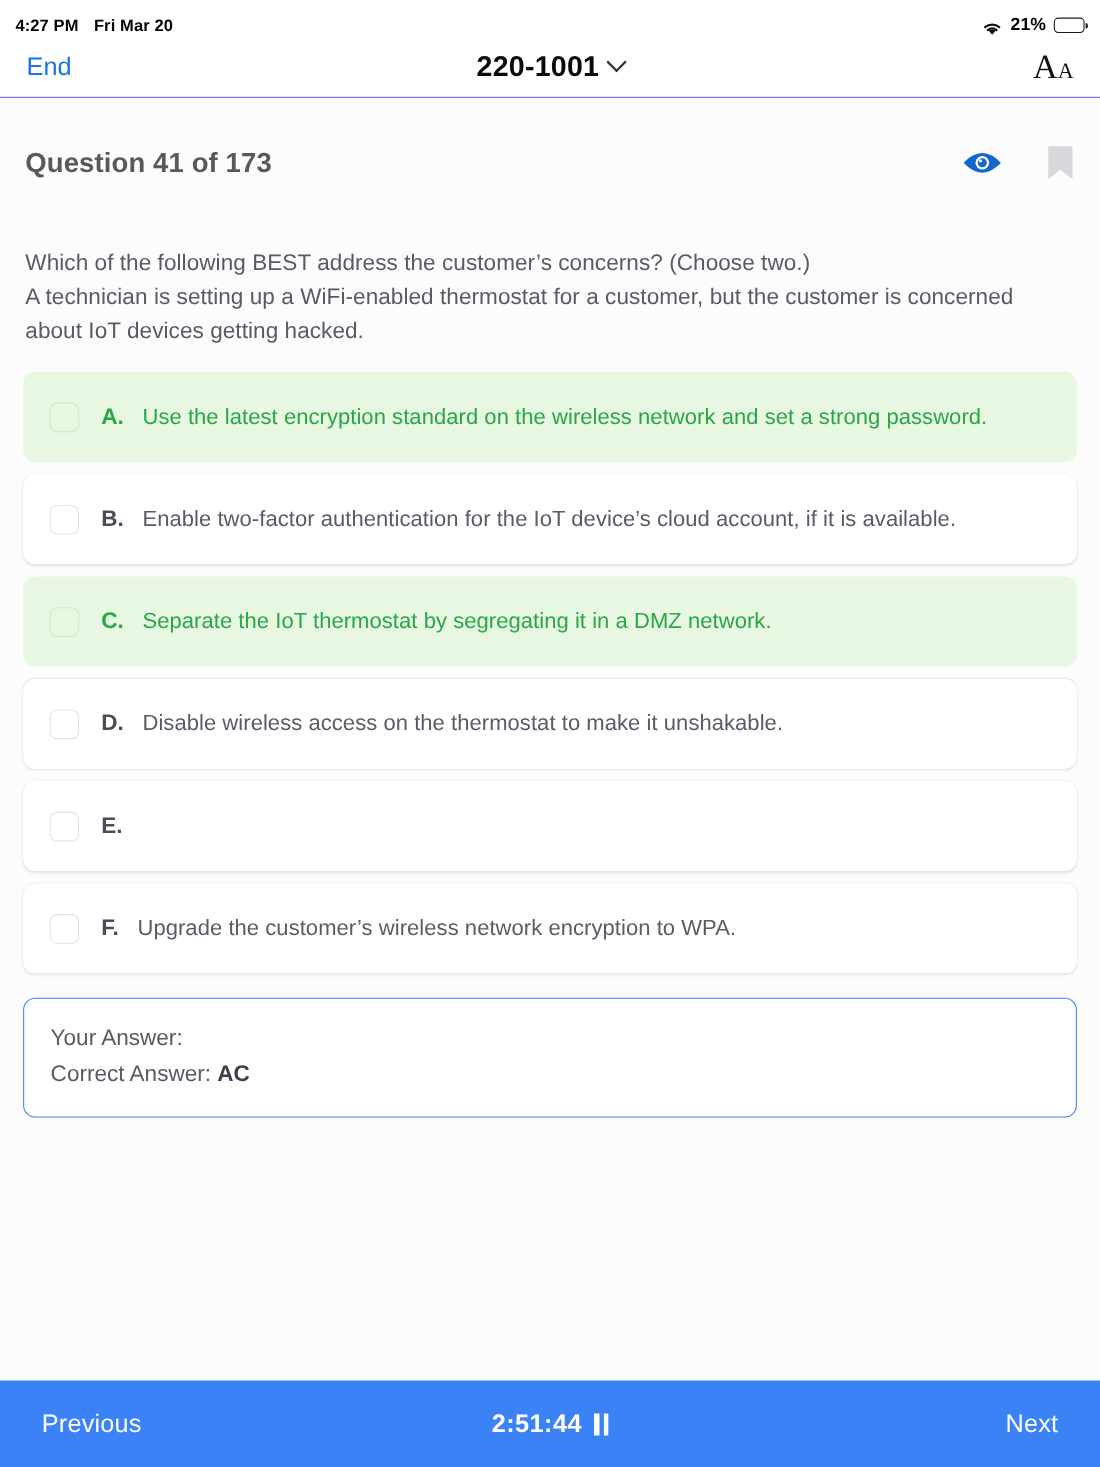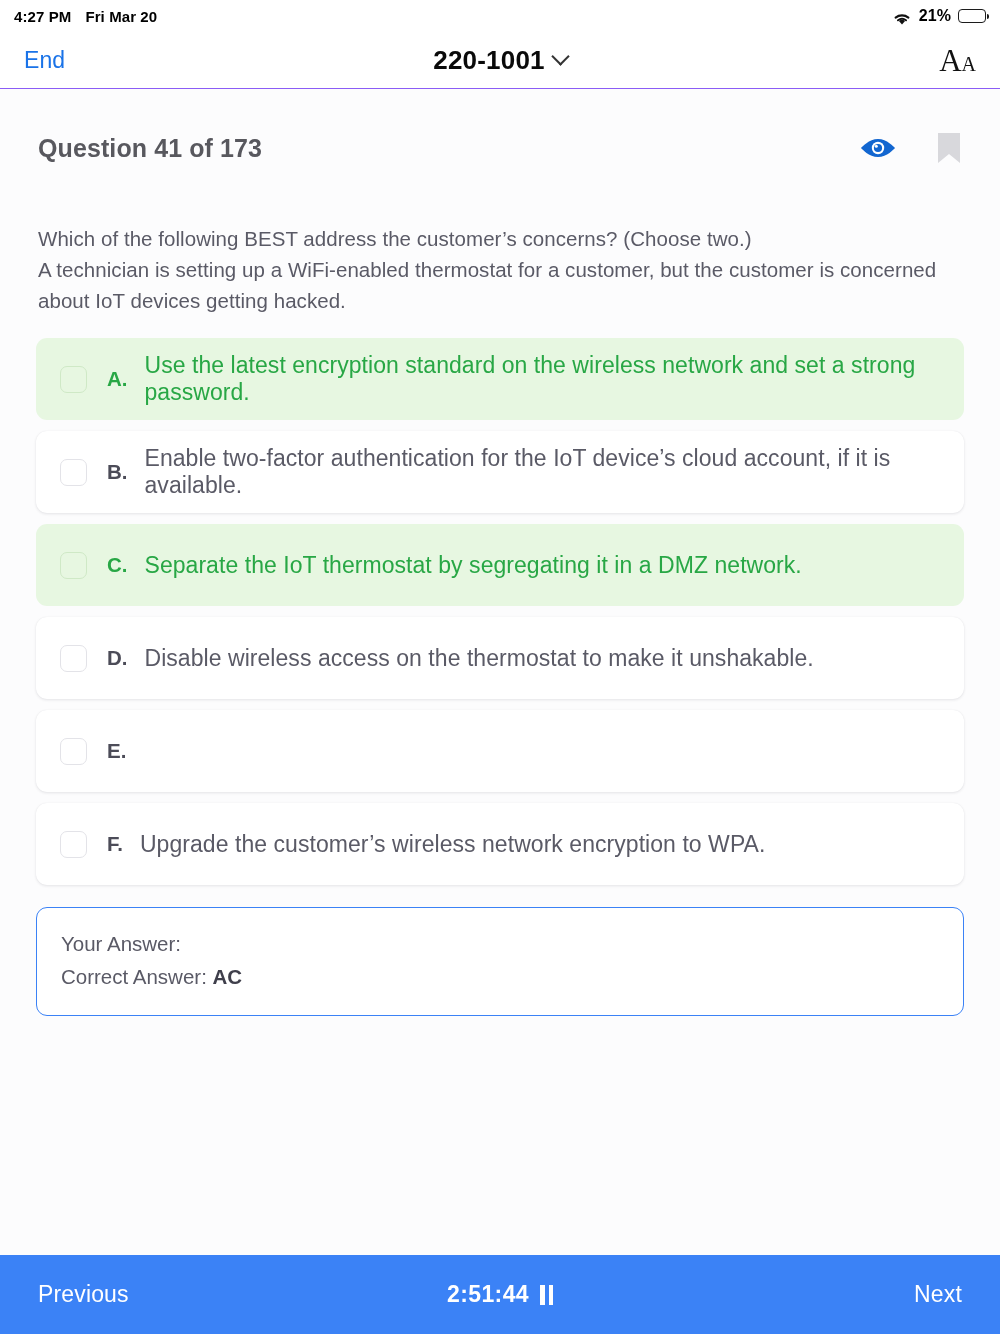--- a/index.html
+++ b/index.html
@@ -12,21 +12,21 @@
   .screen {
     position: relative;
     width: 1000px; height: 1334px;
     display: flex; flex-direction: column;
     background: #fdfdfd;
   }
 
   
   .statusbar {
     height: 32px;
-    display: flex; align-items: center;
+    display: flex; align-items: flex-end;
     padding: 0 14px 0 14px;
     background: #ffffff;
     font-size: 15px;
     font-weight: 700;
     color: #000;
     letter-spacing: .1px;
   }
   .status-left { display: flex; align-items: baseline; gap: 14px; }
   .status-right { margin-left: auto; display: flex; align-items: center; gap: 7px; }
   .wifi-icon { display: inline-block; width: 20px; height: 15px; position: relative; top: 2px; }
@@ -85,21 +85,21 @@
     line-height: 1;
     display: flex; align-items: baseline;
   }
   .nav-aa .big { font-size: 31px; }
   .nav-aa .small { font-size: 20px; }
 
   
   .content {
     flex: 1;
     background: #fcfcfd;
-    padding: 0 36px;
+    padding: 0 21px;
     overflow: hidden;
   }
   .q-header {
     display: flex; align-items: center;
     padding: 42px 2px 0 2px;
   }
   .q-title {
     font-size: 25px; font-weight: 700; color: #58585e;
     letter-spacing: .1px;
   }
@@ -137,21 +137,21 @@
     margin-right: 20px;
   }
   .option.correct .opt-check { border-color: #cfe9c6; }
   .opt-letter {
     flex: none;
     font-size: 20.5px; font-weight: 700;
     color: #4c4c58;
     margin-right: 17px;
   }
   .opt-text {
-    font-size: 23px; color: #5a5a66; letter-spacing: .05px;
+    font-size: 20px; color: #5a5a66; letter-spacing: .05px;
   }
   .option.correct .opt-letter,
   .option.correct .opt-text { color: #28a745; }
 
   
   .answer-box {
     margin-top: 22px;
     border: 1px solid #3b82f6;
     border-radius: 11px;
     background: #ffffff;

